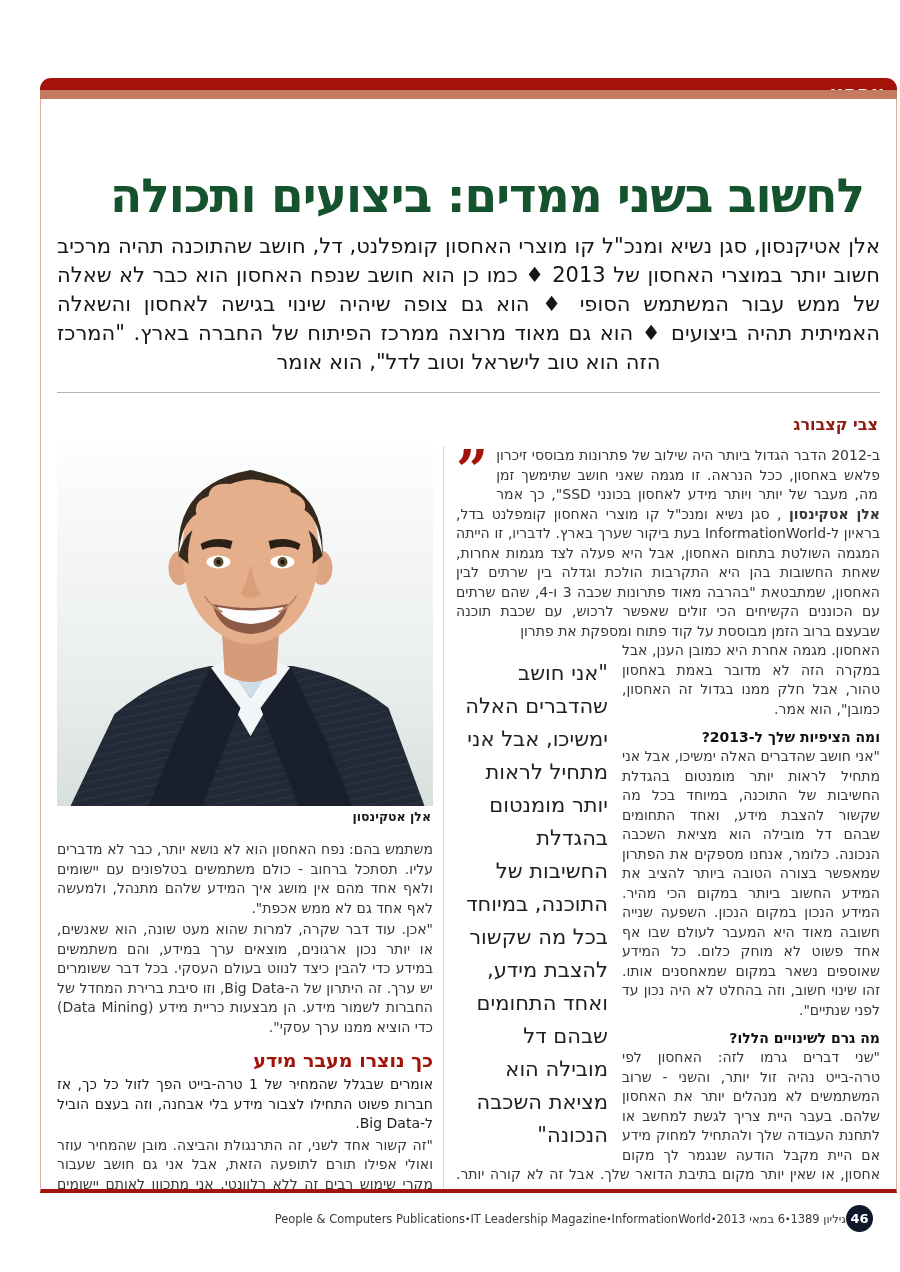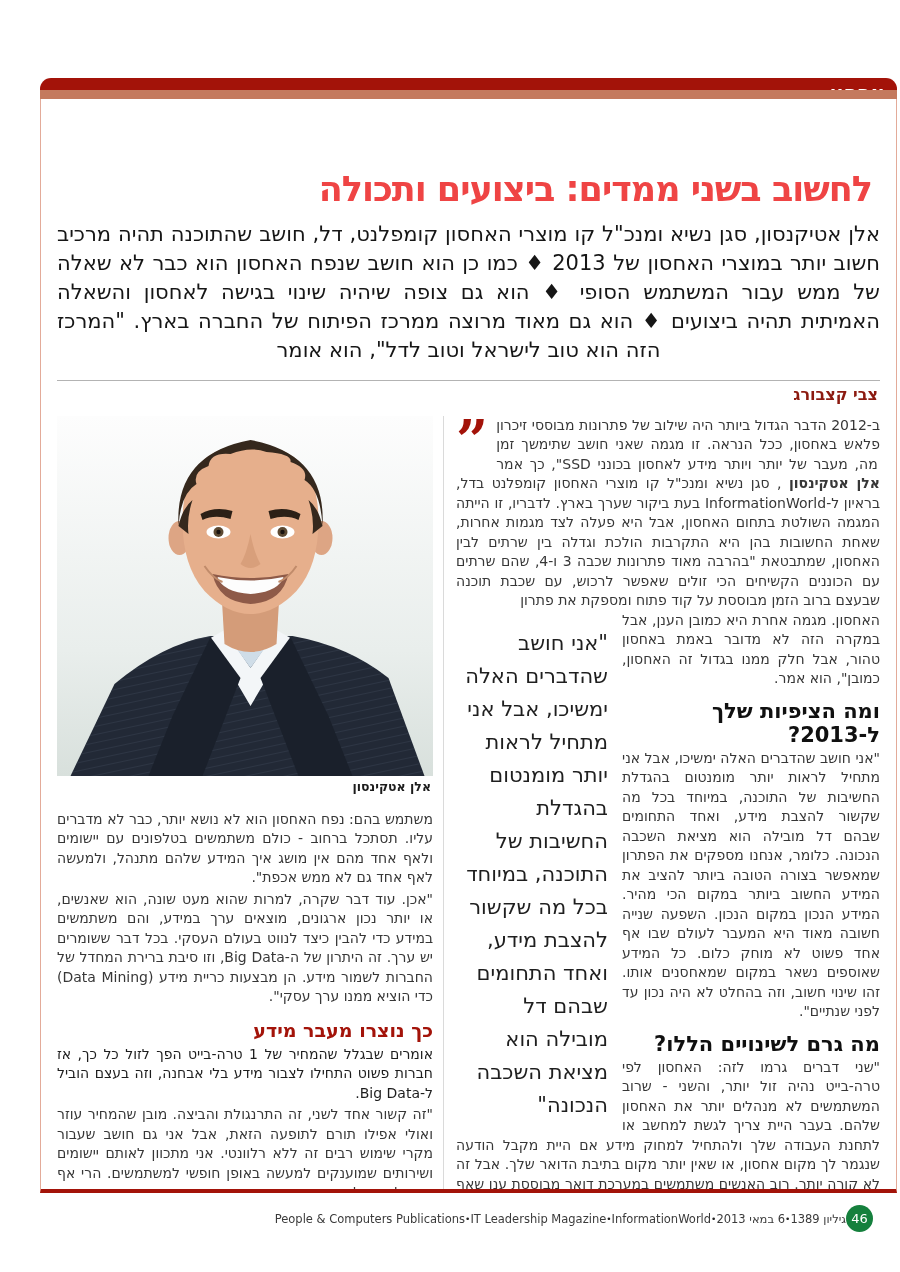--- a/index.html
+++ b/index.html
@@ -10,50 +10,50 @@
   .masthead{position:absolute;top:78px;left:40px;width:857px;height:28px;
             background:#a31309;display:flex;align-items:center;padding:0;box-sizing:border-box;border-radius:11px;}
   .section-tab{color:#fff;font-weight:bold;font-size:19px;padding:0 12px;letter-spacing:.5px;}
   .masthead-sub{position:absolute;top:90px;left:40px;width:857px;height:9px;background:#c47a5e;}
 
   
   .frame{position:absolute;top:99px;left:40px;width:857px;height:1094px;box-sizing:border-box;
          border-left:1px solid #e3ab99;border-right:1px solid #e3ab99;border-bottom:4px solid #a31309;
          padding:0 16px;overflow:hidden;background:#fff;}
 
-  h1.headline{margin:72px 8px 0;font-size:35px;line-height:1.05;color:#ef4444;
+  h1.headline{margin:72px 16px 0;font-size:47px;line-height:1.05;color:#14532d;
               font-weight:bold;text-align:right;letter-spacing:-1px;}
   .subtitle{margin:12px 0 0;font-size:21px;line-height:29px;color:#161616;
             text-align:justify;text-align-last:center;}
-  .byline-row{margin-top:15px;border-top:1px solid #b3b3b3;padding:4px 2px 0;}
+  .byline-row{margin-top:15px;border-top:1px solid #b3b3b3;padding:22px 2px 0;}
   .byline{color:#8c1a10;font-weight:bold;font-size:16px;}
 
   .main{display:grid;grid-template-columns:437px 1fr;column-gap:10px;margin-top:12px;}
   .col-text{border-left:1px solid #dadada;padding-left:12px;box-sizing:border-box;min-height:740px;}
   .body{font-size:14px;line-height:19.5px;color:#373737;text-align:justify;margin:0;}
   .dropquote{float:left;font-family:"DejaVu Serif",serif;font-weight:bold;color:#a31309;
              font-size:56px;line-height:40px;height:42px;margin:4px 8px 0 0;}
   .pullquote{float:left;width:152px;margin:16px 14px 6px 0;font-size:21px;line-height:33px;
              color:#1f1f1f;text-align:right;}
-  .qhead{font-size:21px;font-weight:bold;color:#101010;margin:10px 0 2px;text-align:right;}
+  .qhead{font-size:14px;font-weight:bold;color:#101010;margin:10px 0 2px;text-align:right;}
   .redhead{font-size:19px;font-weight:bold;color:#a31309;margin:12px 0 4px;text-align:right;}
   .lead{font-weight:normal;color:#1d1d1d;}
 
   figure{margin:0;}
   .photo{width:100%;height:360px;overflow:hidden;background:#eef1ef;}
   .photo svg{display:block;width:100%;height:100%;}
   figcaption{font-size:12.5px;font-weight:bold;color:#1c1c1c;margin:3px 2px 16px;text-align:right;}
   .col-photo .body:first-of-type{margin-top:16px;}
   .col-photo .body{margin-bottom:2px;}
 
   
   .footer{position:absolute;top:1205px;right:27px;direction:ltr;display:flex;align-items:center;
           gap:0;font-size:11.5px;color:#3a3a3a;}
   .footer .sep{font-size:9px;color:#222;}
-  .pagenum{width:27px;height:27px;border-radius:50%;background:#15803d;color:#fff;font-weight:normal;
+  .pagenum{width:27px;height:27px;border-radius:50%;background:#0f172a;color:#fff;font-weight:bold;
            font-size:13px;display:flex;align-items:center;justify-content:center;}
 </style>
 </head>
 <body>
 
 <div class="page">
 
   <div class="masthead">
     <span class="section-tab">אחסון</span>
   </div>

